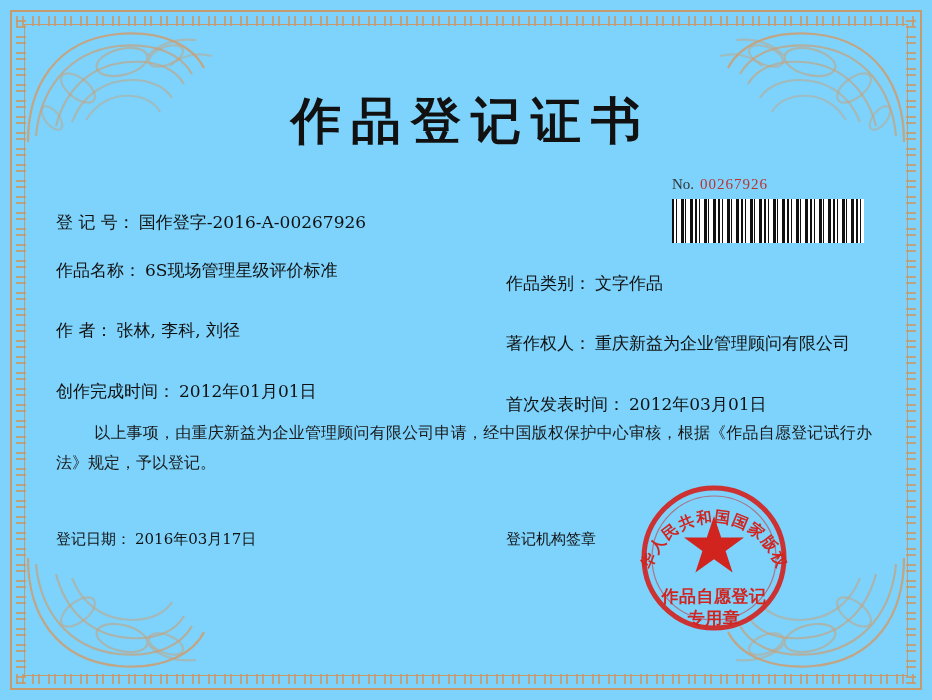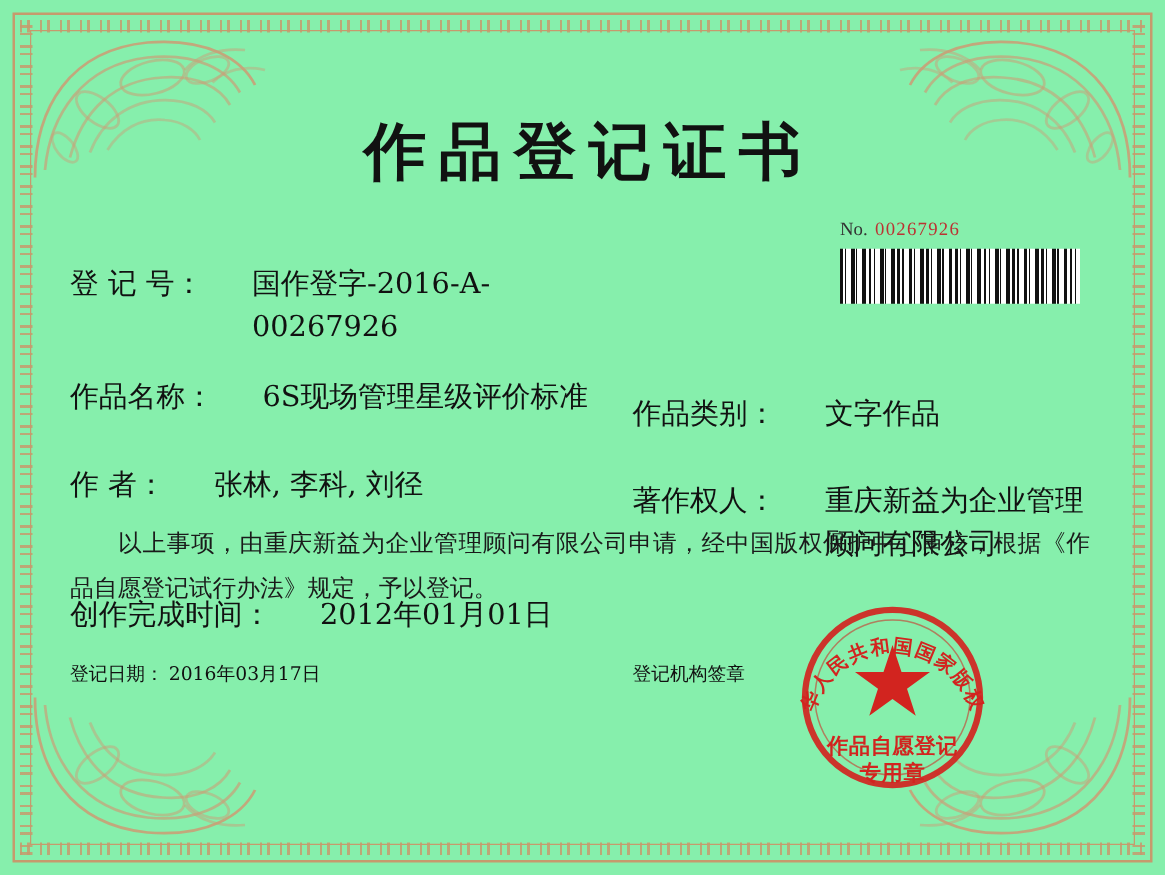--- a/index.html
+++ b/index.html
@@ -11,21 +11,21 @@
     width: 932px;
     height: 700px;
     font-family: "Liberation Serif", serif;
     color: #1a1a1a;
     overflow: hidden;
   }
   .certificate {
     position: relative;
     width: 932px;
     height: 700px;
-    background: #86efac;
+    background: #7dd3fc;
     box-sizing: border-box;
   }
 
   
   .border-outer {
     position: absolute;
     left: 10px; top: 10px; right: 10px; bottom: 10px;
     border: 2px solid #c69a6d;
     box-sizing: border-box;
   }
@@ -127,45 +127,44 @@
     right: 10px;
     top: 170px;
   }
   .row {
     display: flex;
     align-items: flex-start;
     margin-bottom: 22px;
   }
   .cell {
     display: flex;
-    align-items: flex-start;
-    font-size: 23px;
+    align-items: center;
+    font-size: 17px;
     line-height: 1.5;
-    gap: 35px;
   }
   .cell.left  { width: 450px; flex: none; }
   .cell.right { flex: 1; margin-top: 13px; }
   .label {
     white-space: nowrap;
     color: #111;
     font-family: "DejaVu Serif", "Liberation Serif", serif;
   }
   .value {
     margin-left: 4px;
     color: #111;
     font-family: "DejaVu Serif", "Liberation Serif", serif;
   }
   .label-spaced { letter-spacing: 0; }
 
   .statement {
     position: absolute;
     left: 10px;
     right: 14px;
     top: 378px;
-    font-size: 19px;
+    font-size: 16px;
     line-height: 1.9;
     text-align: justify;
     font-family: Liberation Serif, serif;
   }
   .statement .indent { display: inline-block; width: 38px; }
 
   .footer {
     position: absolute;
     left: 10px;
     right: 10px;
@@ -296,20 +295,24 @@
         <div class="cell right">
           <span class="label">著作权人：</span>
           <span class="value">重庆新益为企业管理顾问有限公司</span>
         </div>
       </div>
 
       <div class="row">
         <div class="cell left">
           <span class="label">创作完成时间：</span>
           <span class="value">2012年01月01日</span>
+        </div>
+        <div class="cell right">
+          <span class="label">首次发表时间：</span>
+          <span class="value">2012年03月01日</span>
         </div>
       </div>
 
     </div>
 
     <div class="statement">
       <span class="indent"></span><span>以上事项，由重庆新益为企业管理顾问有限公司申请，经中国版权保护中心审核，根据《作品自愿登记试行办法》规定，予以登记。</span>
     </div>
 
     <div class="footer">

